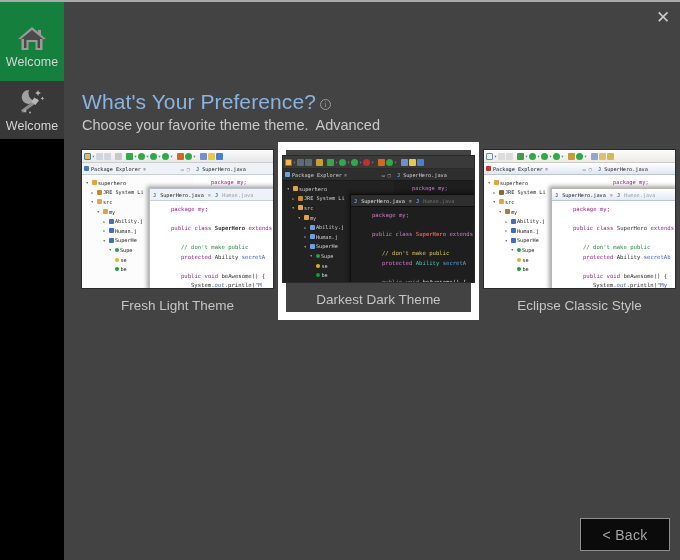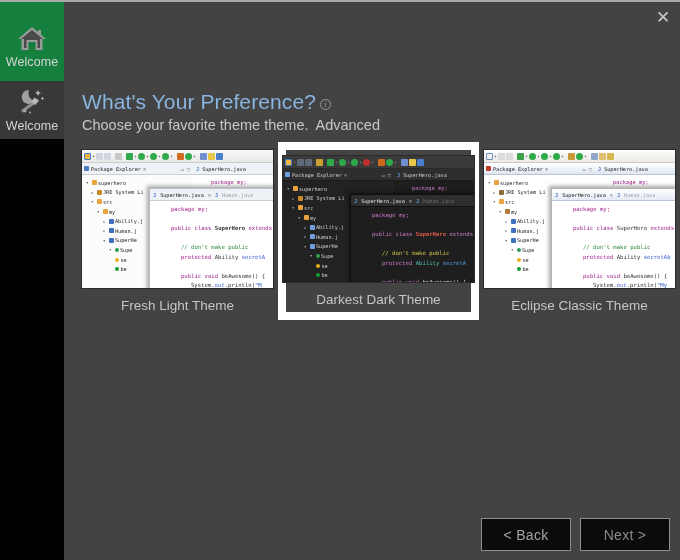--- a/index.html
+++ b/index.html
@@ -595,24 +595,23 @@
                 <div style="padding-left:26px;color:#2a8a3a;">// don't make public</div>
                 <div style="padding-left:26px;"><span style="color:#a0208a;">protected </span><span style="color:#333;">Ability </span><span style="color:#3a5fd0;">secretAb</span></div>
                 <div>&nbsp;</div>
                 <div style="padding-left:26px;"><span style="color:#a0208a;">public void </span><span style="color:#333;">beAwesome() {</span></div>
                 <div style="padding-left:36px;"><span style="color:#333;">System.</span><span style="color:#3a5fd0;font-style:italic;">out</span><span style="color:#333;">.println(</span><span style="color:#2a55c8;">"My</span></div>
 
               </div>
             </div>
           </div>
         </div>
-        <div class="card-label">Eclipse Classic Theme</div>
+        <div class="card-label">Eclipse Classic Style</div>
       </div>
 
     </div>
 
     <div id="footer">
       <div id="btn-back" class="wiz-btn">&lt; Back</div>
-      <div id="btn-next" class="wiz-btn">Next &gt;</div>
     </div>
 
   </div>
 </div>
 
 </body></html>

